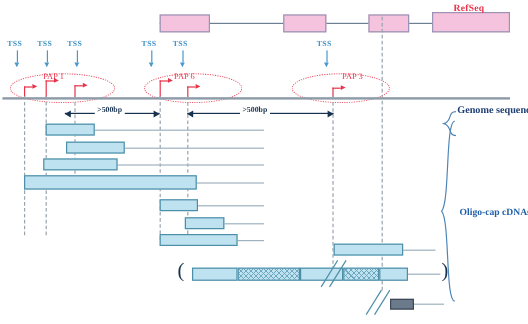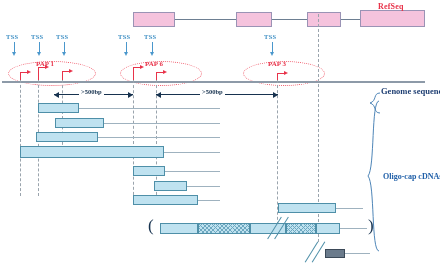--- a/index.html
+++ b/index.html
@@ -23,21 +23,21 @@
   .tss{position:absolute;color:#3e8fc4;font-size:6.5px;font-weight:bold;
        letter-spacing:.3px;white-space:nowrap;}
   .tss-arrow{position:absolute;width:1px;background:#4a97cc;}
   .tss-arrow:after{content:"";position:absolute;left:-2px;bottom:-4px;
        border-left:2.5px solid transparent;border-right:2.5px solid transparent;
        border-top:4px solid #4a97cc;}
 
   
   .pap-ellipse{position:absolute;border:1.1px dotted #f05a6a;border-radius:50%;
                box-sizing:border-box;}
-  .pap-label{position:absolute;color:#e8334a;font-weight:bold;font-size:7px;
+  .pap-label{position:absolute;color:#e8334a;font-weight:normal;font-size:7px;
              white-space:nowrap;}
 
   
   .red-arrow{position:absolute;}
   .red-arrow .stem{position:absolute;left:0;top:0;width:1.2px;height:100%;
                    background:#e8334a;}
   .red-arrow .horiz{position:absolute;left:0;top:0;height:1.2px;width:7px;
                     background:#e8334a;}
   .red-arrow .head{position:absolute;top:-2px;left:7px;width:0;height:0;
                    border-top:2.8px solid transparent;
@@ -114,21 +114,21 @@
   <div class="tss" style="left:264px;top:33px;">TSS</div>
   <div class="tss-arrow" style="left:272px;top:42px;height:10px;"></div>
 
   <div class="pap-ellipse" style="left:8px;top:61px;width:88px;height:25px;"></div>
   <div class="pap-label" style="left:36px;top:60px;">PAP 1</div>
 
   <div class="pap-ellipse" style="left:120px;top:61px;width:82px;height:25px;"></div>
   <div class="pap-label" style="left:145px;top:60px;">PAP 6</div>
 
   <div class="pap-ellipse" style="left:243px;top:61px;width:82px;height:25px;"></div>
-  <div class="pap-label" style="left:268px;top:60px;">PAP 3</div>
+  <div class="pap-label" style="left:285px;top:60px;">PAP 3</div>
 
   <div class="red-arrow" style="left:20px;top:72px;height:9px;">
     <div class="stem"></div>
       <div class="horiz"></div>
       <div class="head"></div>
     </div>
   <div class="red-arrow" style="left:38px;top:67px;height:14px;">
     <div class="stem"></div>
       <div class="horiz"></div>
       <div class="head"></div>

